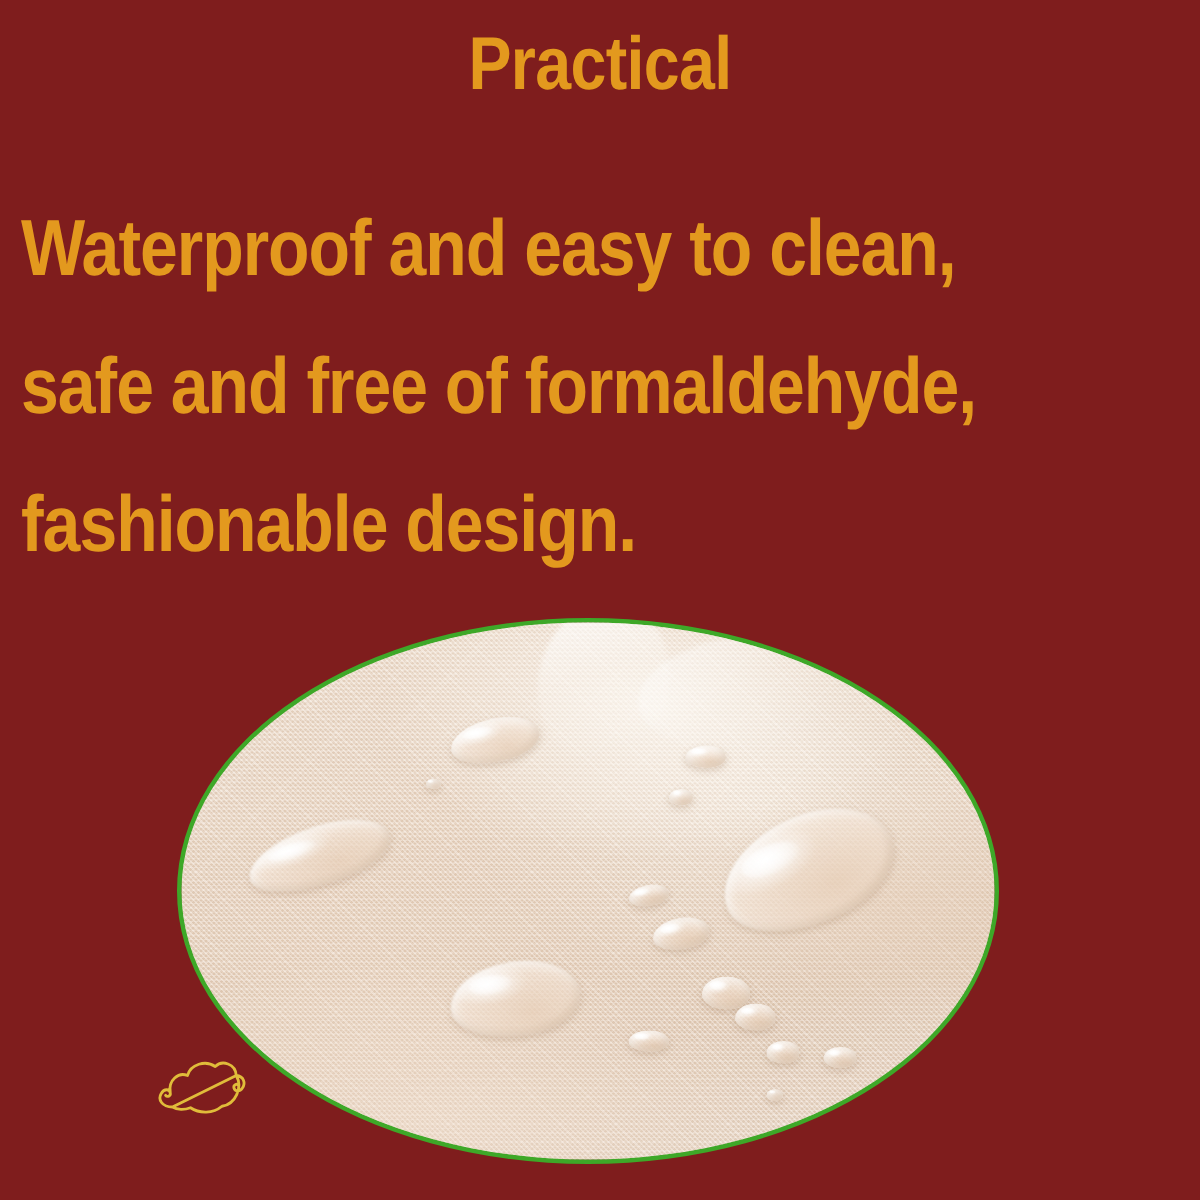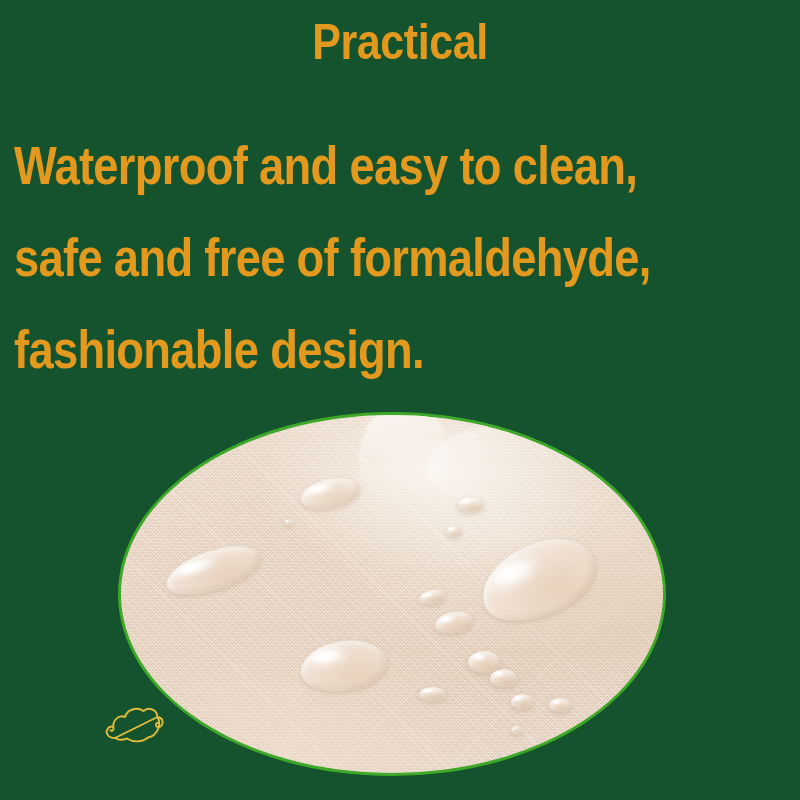--- a/index.html
+++ b/index.html
@@ -13,21 +13,21 @@
     position: relative;
     overflow: hidden;
     font-family: "Liberation Sans", sans-serif;
   }
 
   #stage {
     position: absolute;
     left: 0; top: 0;
     width: 800px;
     height: 800px;
-    background: #14532d;
+    background: #7f1d1d;
   }
 
   
   .title {
     position: absolute;
     left: 0;
     top: 14px;
     width: 800px;
     text-align: center;
     font-family: "Liberation Sans", sans-serif;

